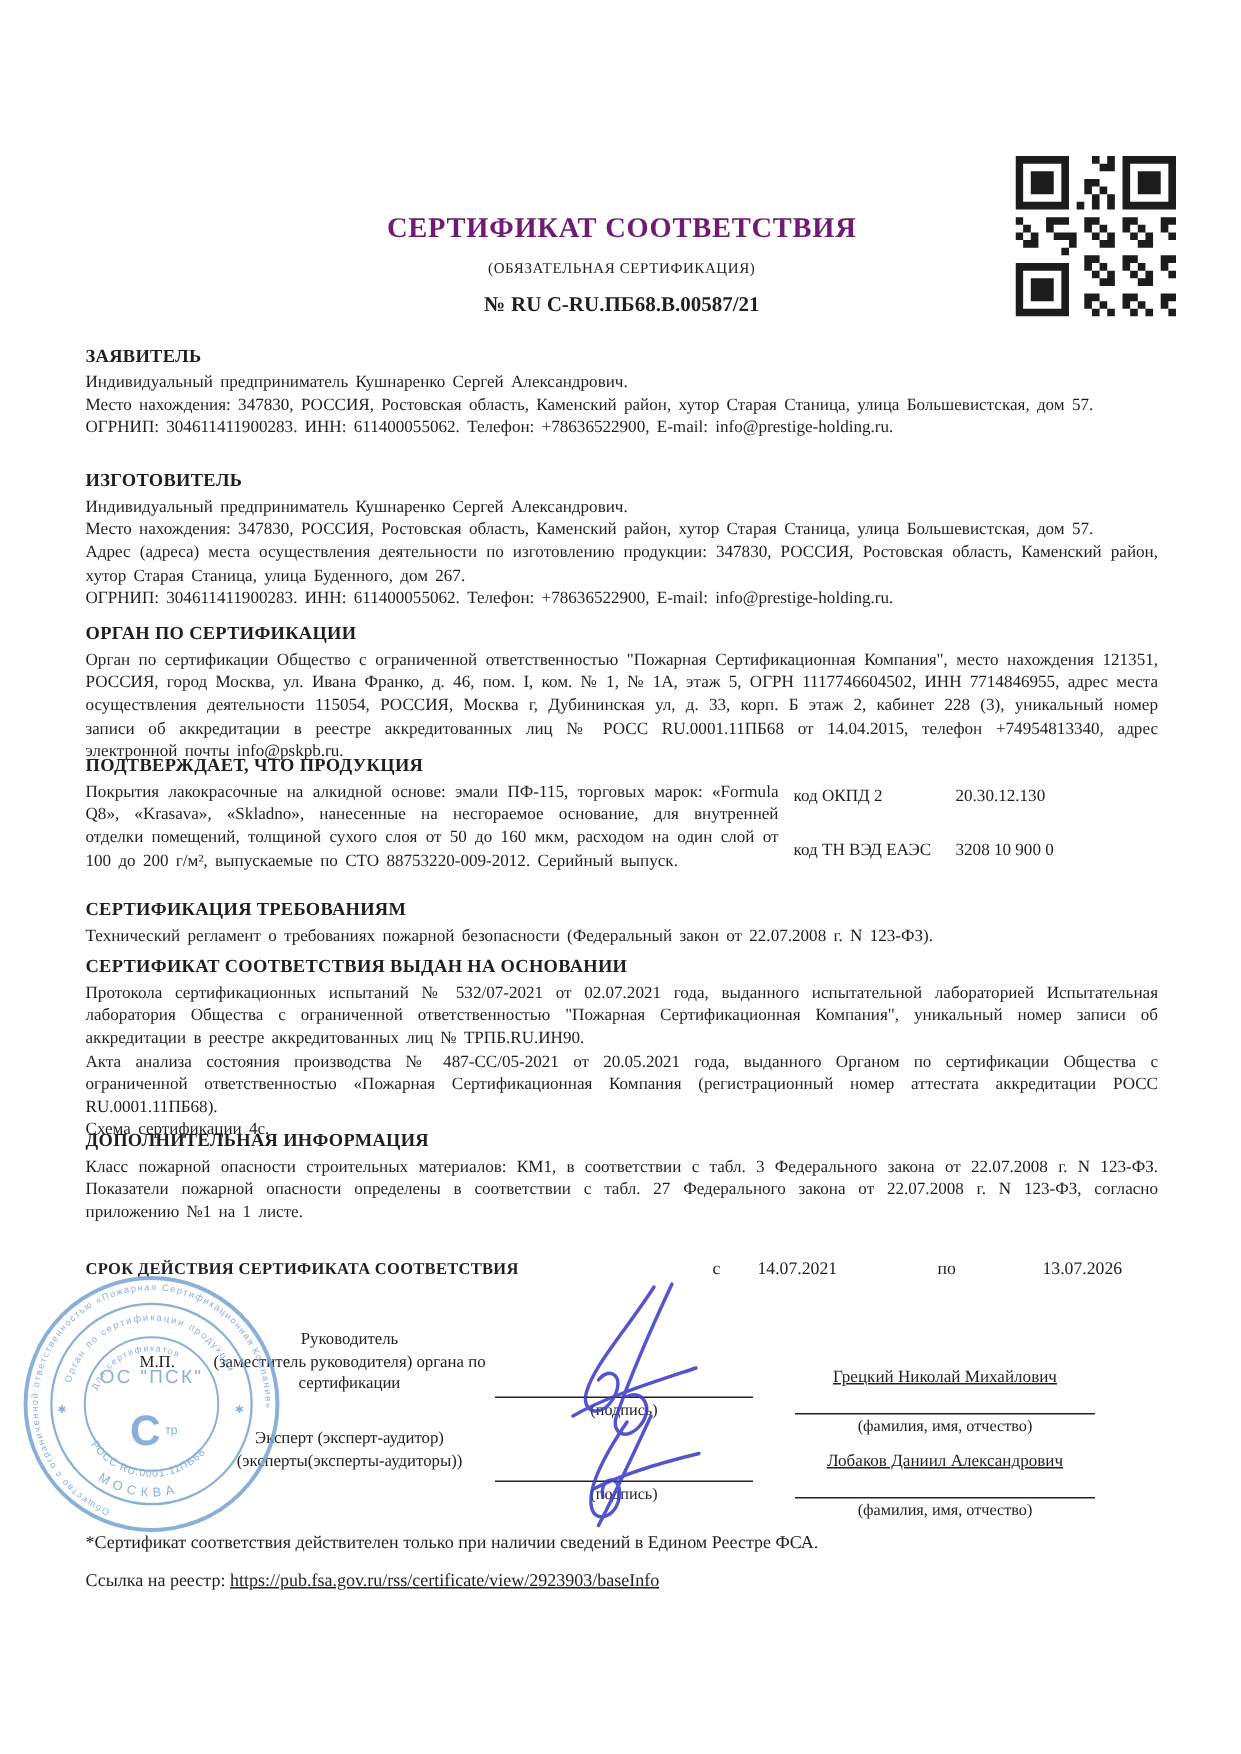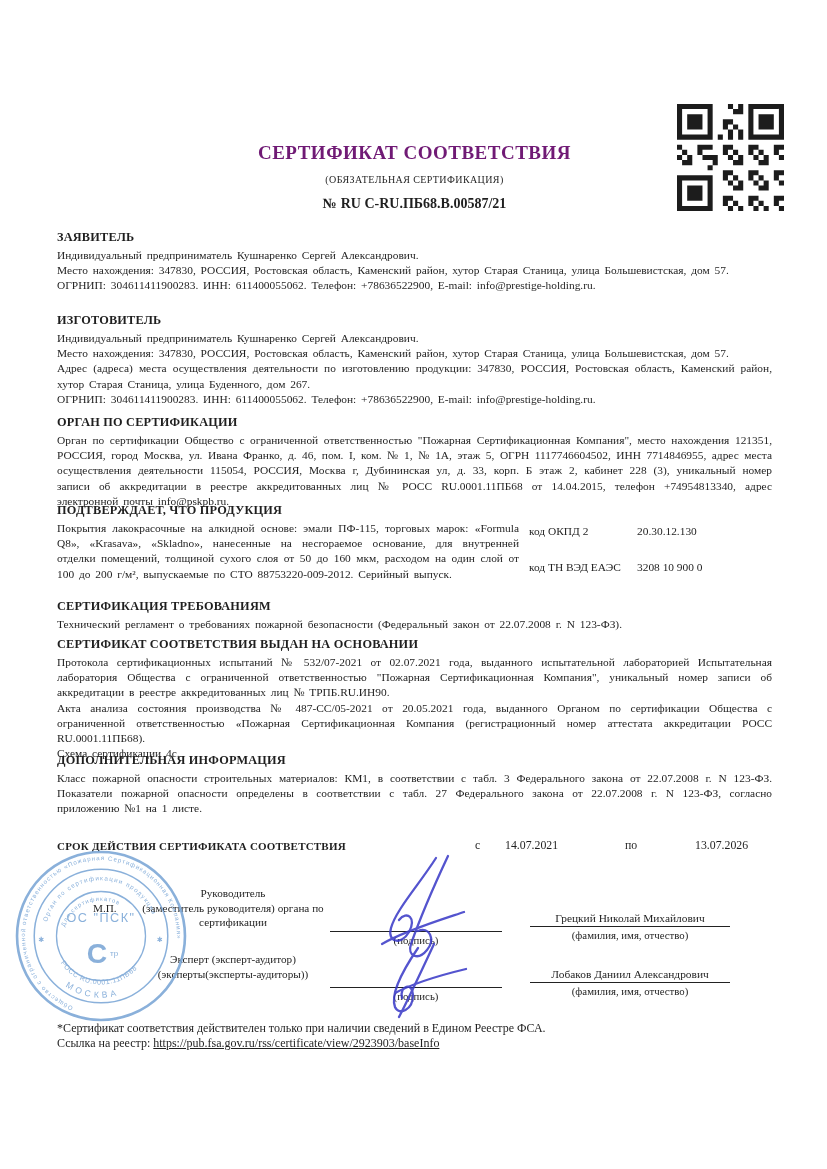--- a/index.html
+++ b/index.html
@@ -41,28 +41,28 @@
   .roles-2{top:72px;}
   .sigline{position:absolute;left:273px;width:172px;border-bottom:1.4px solid #222;height:0;}
   .sigline-1{top:51px;}
   .sigline-2{top:107px;}
   .sigcap{position:absolute;left:273px;width:172px;text-align:center;font-size:10.8px;}
   .sigcap-1{top:54px;}
   .sigcap-2{top:110px;}
   .nameblock{position:absolute;left:473px;width:200px;text-align:center;}
   .nameblock-1{top:32px;}
   .nameblock-2{top:88px;}
-  .nameblock .nm{border-bottom:1.4px solid #222;padding-bottom:2px;font-size:11.4px;}
+  .nameblock .nm{border-bottom:1.4px solid #222;padding-bottom:18px;font-size:11.4px;text-decoration:underline;}
   .nameblock .cap{font-size:10.8px;padding-top:2px;}
   
   .stamp{position:absolute;left:14px;top:849px;width:174px;height:174px;opacity:.88;}
   .ink{position:absolute;left:300px;top:852px;width:240px;height:168px;}
   
   .footer{position:absolute;left:57px;top:1021px;width:715px;font-size:12px;line-height:15px;}
-  .footer .registry{margin-top:0;}
+  .footer .registry{margin-top:10px;}
   .footer a{color:#1f1f1f;text-decoration:underline;}
 </style>
 </head>
 <body>
 
 <div class="page">
 
   <svg id="qr" class="qr" aria-hidden="true" viewBox="0 0 105 105">
       <path d="M0 0h5v5h-5zM5 0h5v5h-5zM10 0h5v5h-5zM15 0h5v5h-5zM20 0h5v5h-5zM25 0h5v5h-5zM30 0h5v5h-5zM0 5h5v5h-5zM30 5h5v5h-5zM0 10h5v5h-5zM10 10h5v5h-5zM15 10h5v5h-5zM20 10h5v5h-5zM30 10h5v5h-5zM0 15h5v5h-5zM10 15h5v5h-5zM15 15h5v5h-5zM20 15h5v5h-5zM30 15h5v5h-5zM0 20h5v5h-5zM10 20h5v5h-5zM15 20h5v5h-5zM20 20h5v5h-5zM30 20h5v5h-5zM0 25h5v5h-5zM30 25h5v5h-5zM0 30h5v5h-5zM5 30h5v5h-5zM10 30h5v5h-5zM15 30h5v5h-5zM20 30h5v5h-5zM25 30h5v5h-5zM30 30h5v5h-5zM70 0h5v5h-5zM75 0h5v5h-5zM80 0h5v5h-5zM85 0h5v5h-5zM90 0h5v5h-5zM95 0h5v5h-5zM100 0h5v5h-5zM70 5h5v5h-5zM100 5h5v5h-5zM70 10h5v5h-5zM80 10h5v5h-5zM85 10h5v5h-5zM90 10h5v5h-5zM100 10h5v5h-5zM70 15h5v5h-5zM80 15h5v5h-5zM85 15h5v5h-5zM90 15h5v5h-5zM100 15h5v5h-5zM70 20h5v5h-5zM80 20h5v5h-5zM85 20h5v5h-5zM90 20h5v5h-5zM100 20h5v5h-5zM70 25h5v5h-5zM100 25h5v5h-5zM70 30h5v5h-5zM75 30h5v5h-5zM80 30h5v5h-5zM85 30h5v5h-5zM90 30h5v5h-5zM95 30h5v5h-5zM100 30h5v5h-5zM0 70h5v5h-5zM5 70h5v5h-5zM10 70h5v5h-5zM15 70h5v5h-5zM20 70h5v5h-5zM25 70h5v5h-5zM30 70h5v5h-5zM0 75h5v5h-5zM30 75h5v5h-5zM0 80h5v5h-5zM10 80h5v5h-5zM15 80h5v5h-5zM20 80h5v5h-5zM30 80h5v5h-5zM0 85h5v5h-5zM10 85h5v5h-5zM15 85h5v5h-5zM20 85h5v5h-5zM30 85h5v5h-5zM0 90h5v5h-5zM10 90h5v5h-5zM15 90h5v5h-5zM20 90h5v5h-5zM30 90h5v5h-5zM0 95h5v5h-5zM30 95h5v5h-5zM0 100h5v5h-5zM5 100h5v5h-5zM10 100h5v5h-5zM15 100h5v5h-5zM20 100h5v5h-5zM25 100h5v5h-5zM30 100h5v5h-5zM50 0h5v5h-5zM60 0h5v5h-5zM55 5h5v5h-5zM60 5h5v5h-5zM45 15h5v5h-5zM50 15h5v5h-5zM45 20h5v5h-5zM55 20h5v5h-5zM50 25h5v5h-5zM60 25h5v5h-5zM40 30h5v5h-5zM50 30h5v5h-5zM60 30h5v5h-5zM0 40h5v5h-5zM20 40h5v5h-5zM25 40h5v5h-5zM30 40h5v5h-5zM45 40h5v5h-5zM50 40h5v5h-5zM70 40h5v5h-5zM75 40h5v5h-5zM95 40h5v5h-5zM100 40h5v5h-5zM5 45h5v5h-5zM20 45h5v5h-5zM45 45h5v5h-5zM55 45h5v5h-5zM70 45h5v5h-5zM80 45h5v5h-5zM95 45h5v5h-5zM0 50h5v5h-5zM10 50h5v5h-5zM25 50h5v5h-5zM30 50h5v5h-5zM35 50h5v5h-5zM50 50h5v5h-5zM60 50h5v5h-5zM75 50h5v5h-5zM85 50h5v5h-5zM100 50h5v5h-5zM5 55h5v5h-5zM10 55h5v5h-5zM35 55h5v5h-5zM55 55h5v5h-5zM60 55h5v5h-5zM80 55h5v5h-5zM85 55h5v5h-5zM30 60h5v5h-5zM45 65h5v5h-5zM50 65h5v5h-5zM70 65h5v5h-5zM75 65h5v5h-5zM95 65h5v5h-5zM100 65h5v5h-5zM45 70h5v5h-5zM55 70h5v5h-5zM70 70h5v5h-5zM80 70h5v5h-5zM95 70h5v5h-5zM50 75h5v5h-5zM60 75h5v5h-5zM75 75h5v5h-5zM85 75h5v5h-5zM100 75h5v5h-5zM55 80h5v5h-5zM60 80h5v5h-5zM80 80h5v5h-5zM85 80h5v5h-5zM45 90h5v5h-5zM50 90h5v5h-5zM70 90h5v5h-5zM75 90h5v5h-5zM95 90h5v5h-5zM100 90h5v5h-5zM45 95h5v5h-5zM55 95h5v5h-5zM70 95h5v5h-5zM80 95h5v5h-5zM95 95h5v5h-5zM50 100h5v5h-5zM60 100h5v5h-5zM75 100h5v5h-5zM85 100h5v5h-5zM100 100h5v5h-5z" fill="#1c1c1c"></path>
     </svg>

